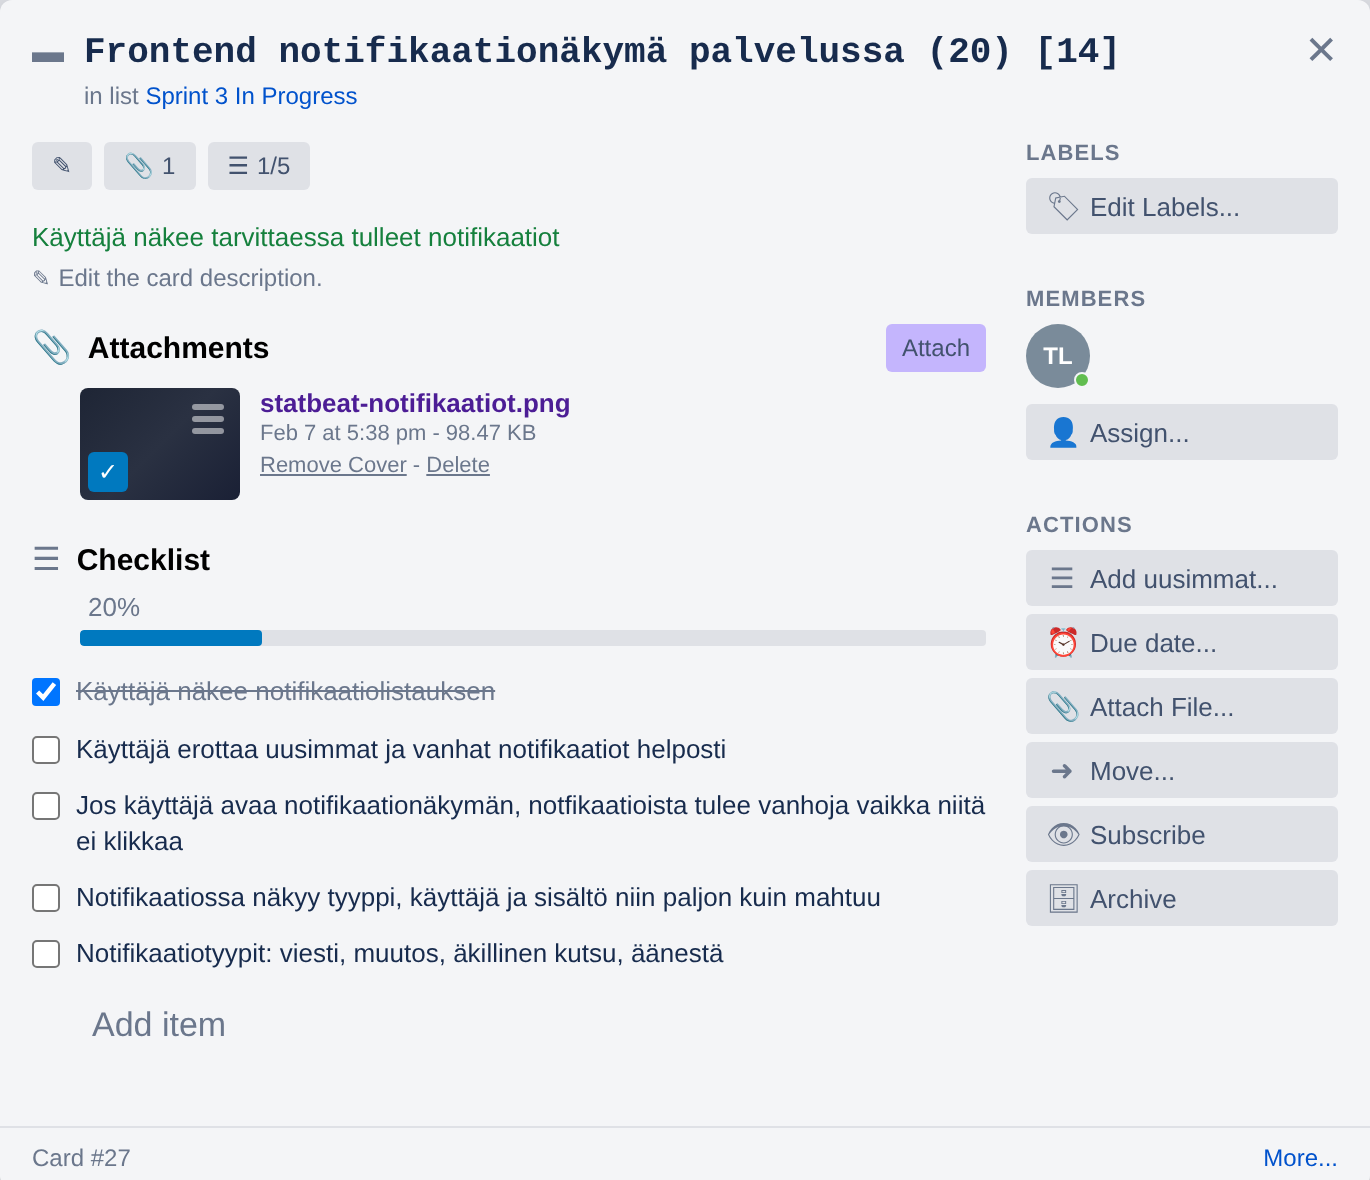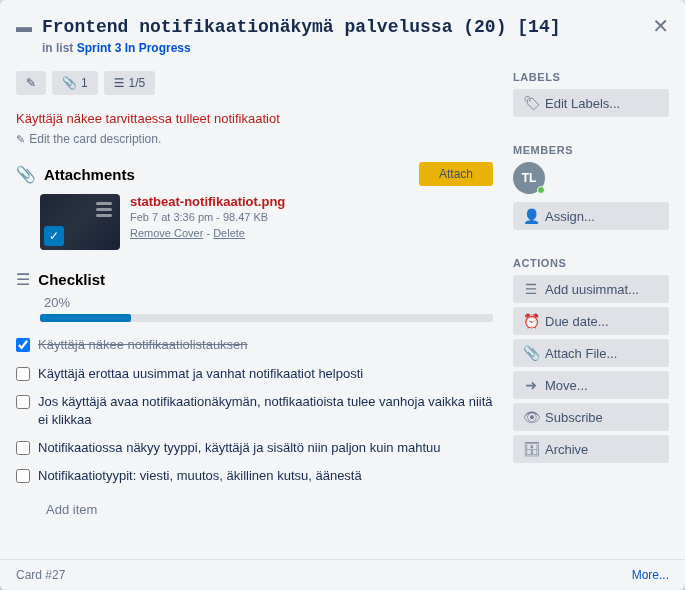--- a/index.html
+++ b/index.html
@@ -42,21 +42,20 @@
       font-weight: 700;
       color: #172b4d;
       line-height: 1.3;
       font-family: Liberation Mono, monospace;
     }
     .modal-subtitle {
       font-size: 12px;
       color: #6b778c;
       margin-left: 26px;
       margin-top: 2px;
-      font-weight: bold;
     }
     .modal-subtitle a {
       color: #0052cc;
       text-decoration: none;
     }
     .close-btn {
       position: absolute;
       top: 12px;
       right: 12px;
       background: none;
@@ -102,21 +101,21 @@
       align-items: center;
       gap: 4px;
     }
 
     
     .description-section {
       margin-bottom: 16px;
     }
     .description-text {
       font-size: 13px;
-      color: #b91c1c;
+      color: #15803d;
       margin-bottom: 6px;
       margin-left: 0;
     }
     .edit-link {
       font-size: 12px;
       color: #6b778c;
       cursor: pointer;
       display: flex;
       align-items: center;
       gap: 4px;
@@ -141,24 +140,24 @@
     .section-icon {
       color: #6b778c;
       font-size: 16px;
     }
     .section-title {
       font-size: 15px;
       font-weight: 700;
       color: #000000;
     }
     .attach-btn {
-      background: #eab308;
+      background: #c4b5fd;
       border: none;
       border-radius: 3px;
-      padding: 5px 20px;
+      padding: 5px 8px;
       cursor: pointer;
       font-size: 12px;
       color: #42526e;
     }
 
     .attachment-item {
       display: flex;
       gap: 10px;
       align-items: flex-start;
       margin-left: 24px;
@@ -208,21 +207,21 @@
       height: 3px;
       background: rgba(255,255,255,0.5);
       border-radius: 2px;
     }
     .attachment-info {
       flex: 1;
     }
     .attachment-name {
       font-size: 13px;
       font-weight: 600;
-      color: #b91c1c;
+      color: #4c1d95;
       text-decoration: none;
       cursor: pointer;
     }
     .attachment-meta {
       font-size: 11px;
       color: #6b778c;
       margin: 2px 0 4px 0;
     }
     .attachment-actions {
       font-size: 11px;
@@ -283,21 +282,21 @@
       line-height: 1.4;
     }
     .checklist-item-text.done {
       text-decoration: line-through;
       color: #6b778c;
     }
     .add-item-btn {
       background: none;
       border: none;
       color: #6b778c;
-      font-size: 13px;
+      font-size: 17px;
       cursor: pointer;
       padding: 4px 8px;
       border-radius: 3px;
       margin-left: 22px;
       margin-top: 4px;
     }
 
     
     .sidebar-section {
       margin-bottom: 27px;
@@ -441,21 +440,21 @@
               <div class="thumb-dots">
                 <div class="thumb-dot"></div>
                 <div class="thumb-dot"></div>
                 <div class="thumb-dot"></div>
               </div>
               <div class="thumb-check">✓</div>
             </div>
           </div>
           <div class="attachment-info">
             <a class="attachment-name">statbeat-notifikaatiot.png</a>
-            <div class="attachment-meta">Feb 7 at 3:36 pm - 98.47 KB</div>
+            <div class="attachment-meta">Feb 7 at 5:38 pm - 98.47 KB</div>
             <div class="attachment-actions">
               <span class="attachment-action-link">Remove Cover</span>
               <span> - </span>
               <span class="attachment-action-link">Delete</span>
             </div>
           </div>
         </div>
       </div>
 
       <div class="section">

